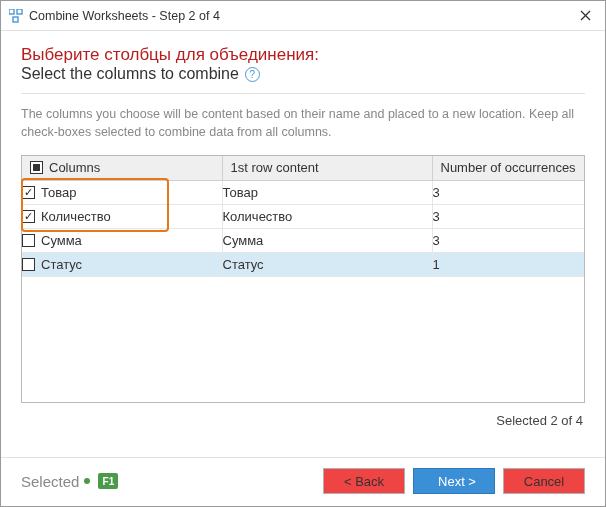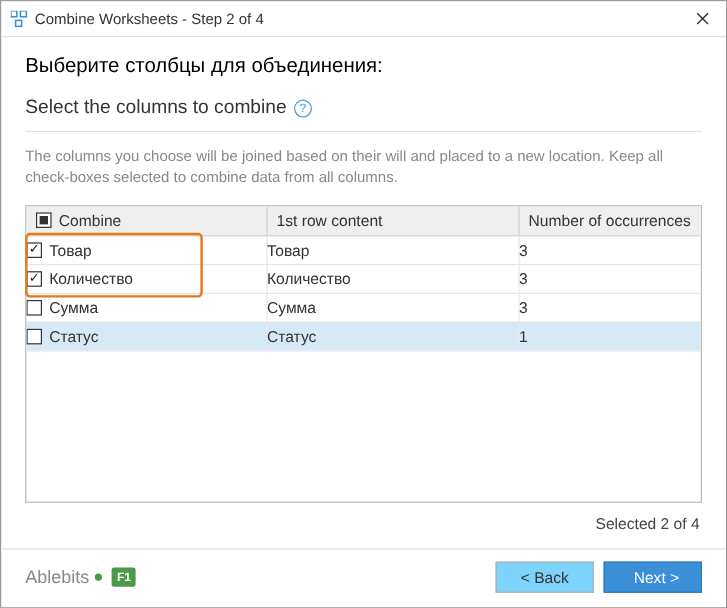--- a/index.html
+++ b/index.html
@@ -39,24 +39,24 @@
     font-size: 14px;
   }
   .content {
     padding: 10px 20px 0 20px;
     display: flex;
     flex-direction: column;
     flex: 1;
     min-height: 0;
   }
   .heading-ru {
-    color: #000000;
+    color: #b91c1c;
     font-size: 17px;
     font-weight: 400;
-    margin: 4px 0 16px 0;
+    margin: 4px 0 0 0;
   }
   .heading-en {
     color: #333;
     font-size: 16px;
     margin: 0 0 10px 0;
     display: flex;
     align-items: center;
     gap: 6px;
   }
   .help-icon {
@@ -180,21 +180,21 @@
     display: inline-flex;
     align-items: center;
     justify-content: center;
     cursor: pointer;
   }
   .footer-spacer { flex: 1; }
   .btn {
     min-width: 82px;
     height: 26px;
     border: 1px solid #b0b0b0;
-    background: #7dd3fc;
+    background: #ef4444;
     color: #333;
     font-size: 13px;
     cursor: pointer;
     margin-left: 8px;
     display: inline-flex;
     align-items: center;
     justify-content: center;
     padding: 0 14px;
   }
   .btn.primary {
@@ -224,31 +224,31 @@
   </div>
 </div>
 
 <div class="content">
   <div class="heading-ru">Выберите столбцы для объединения:</div>
   <div class="heading-en">
     <span>Select the columns to combine</span>
     <span class="help-icon">?</span>
   </div>
   <div class="sep"></div>
-  <div class="explain">The columns you choose will be joined based on their will and placed to a new location. Keep all check-boxes selected to combine data from all columns.</div>
+  <div class="explain">The columns you choose will be content based on their name and placed to a new location. Keep all check-boxes selected to combine data from all columns.</div>
 
   <div class="table-container">
     <div class="table-wrap">
       <table>
         <thead>
           <tr>
             <th style="width:200px">
               <div class="col1-cell">
                 <span class="chk header-mixed"></span>
-                <span>Combine</span>
+                <span>Columns</span>
               </div>
             </th>
             <th style="width:210px">1st row content</th>
             <th>Number of occurrences</th>
           </tr>
         </thead>
         <tbody id="tbody">
             <tr>
               <td>
                 <div class="col1-cell">
@@ -293,20 +293,21 @@
       </table>
     </div>
     <div class="highlight-box" style="left:0px; top:23px; width:148px; height:54px;"></div>
   </div>
 
   <div class="status-right">Selected 2 of 4</div>
 </div>
 
 <div class="footer">
   <div class="brand">
-    <span>Ablebits</span>
+    <span>Selected</span>
       <span class="brand-dot"></span>
     <span class="f1">F1</span>
   </div>
   <div class="footer-spacer"></div>
   <button class="btn">&lt; Back</button>
   <button class="btn primary">Next &gt;</button>
+  <button class="btn">Cancel</button>
 </div>
 
 </body></html>

